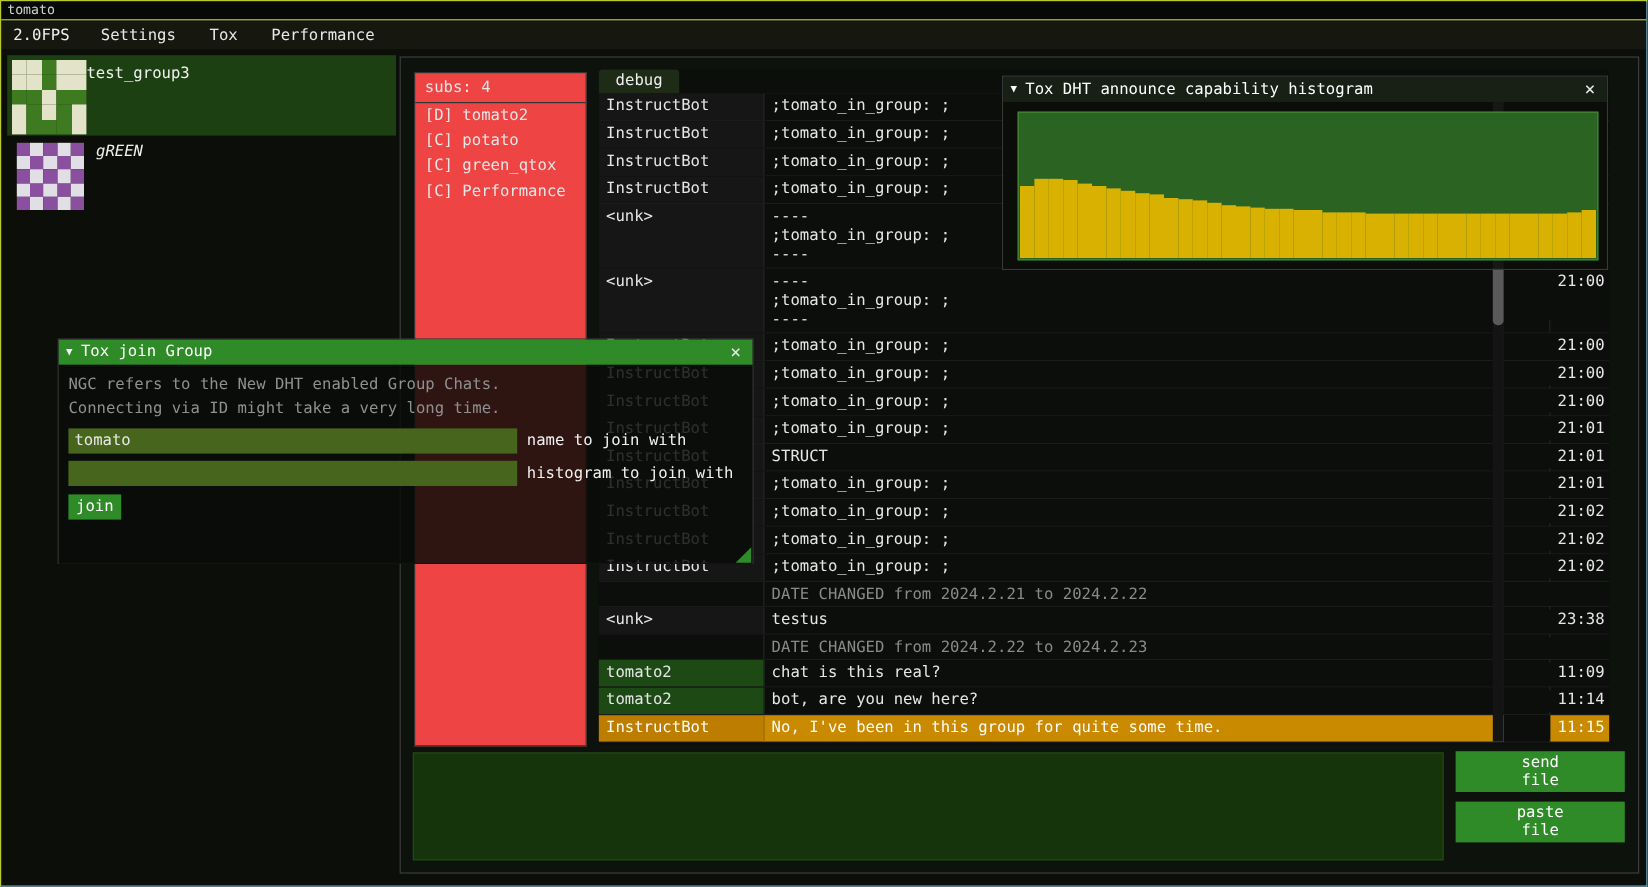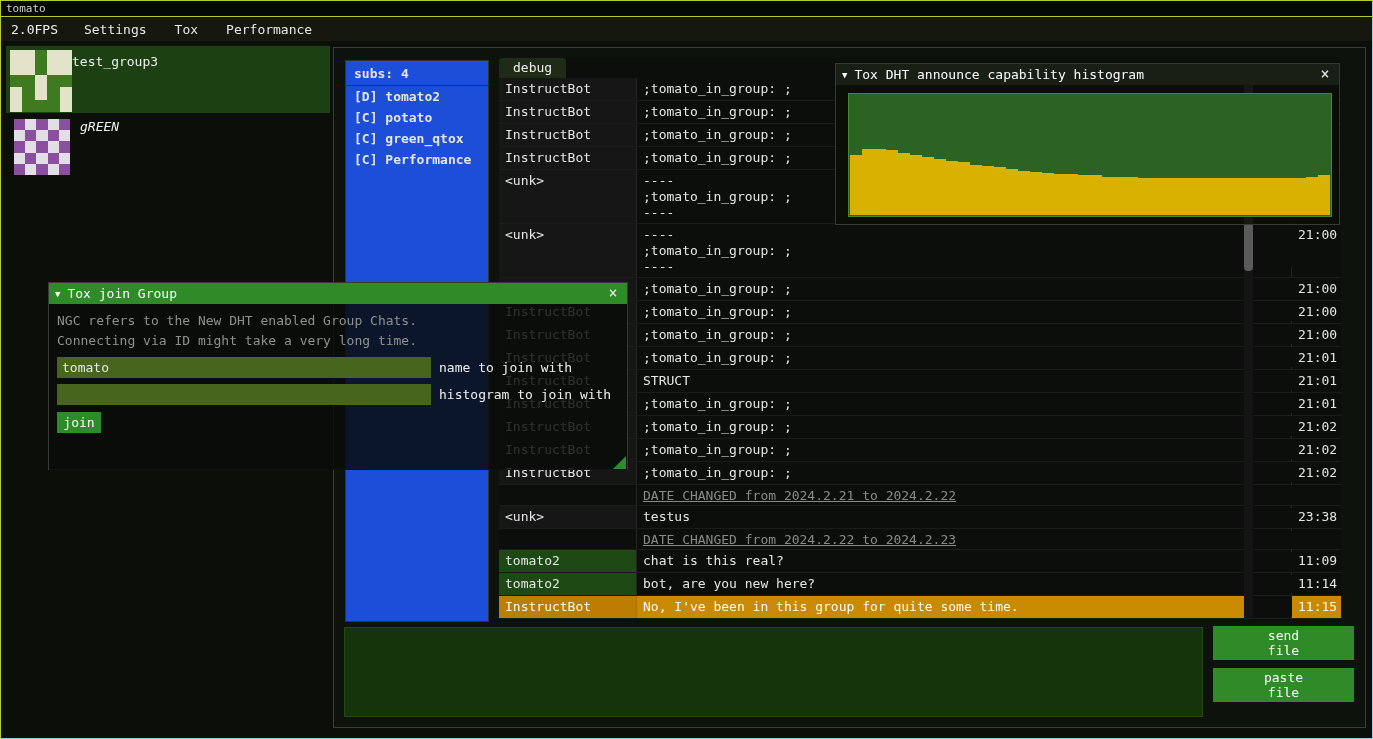--- a/index.html
+++ b/index.html
@@ -31,39 +31,39 @@
   .contact.plain{margin-top:6px;padding-left:8px;}
   .contact.plain .avatar{width:56px;height:56px;}
   .contact.plain .cname{margin-left:10px;margin-top:0;font-style:italic;}
   .avatar{display:grid;grid-template-columns:repeat(5,1fr);grid-template-rows:repeat(5,1fr);}
   .cname{color:#f0f0f0;}
   
   .main-window{position:absolute;left:333px;top:47px;width:1033px;height:681px;
     border:1px solid #3c3c3c;background:#0e120d;box-sizing:border-box;}
   
   .subs-panel{position:absolute;left:11px;top:12px;width:144px;height:562px;
-    border:1px solid #333;background:#1d4ed8;box-sizing:border-box;font-weight:bold;}
+    border:1px solid #333;background:#ef4444;box-sizing:border-box;}
   .subs-header{padding:5px 8px 4px;border-bottom:1px solid #333;}
   .sub-item{padding:2px 8px;line-height:17px;white-space:pre;}
   
   .chat-area{position:absolute;left:165px;top:10px;width:842px;height:563px;background:#0c0e0c;}
   .tabbar{height:20px;border-bottom:1px solid #26321f;display:flex;align-items:flex-end;}
   .tab{padding:2px 14px 3px;background:#1d2b17;border-radius:3px 3px 0 0;color:#eee;}
   #chat-rows{position:absolute;left:0;top:20px;width:842px;}
   .crow{display:flex;border-bottom:1px solid #1b1b1b;box-sizing:border-box;background:#0c0e0c;}
   .crow.single{height:23px;}
   .crow.multi{height:54px;}
   .crow.system{height:21px;}
   .c{padding:3px 6px 0;box-sizing:border-box;line-height:16px;overflow:hidden;white-space:pre-line;}
   .c.name{width:138px;background:#161616;border-right:1px solid #242424;}
   .c.name.empty{background:transparent;}
   .c.msg{width:616px;border-right:1px solid #242424;}
   .c.marks{width:39px;border-right:1px solid #242424;margin-top:43px;}
   .c.time{width:49px;}
-  .crow.system .c.msg{color:#8a8a8a;text-decoration:underline;}
+  .crow.system .c.msg{color:#8a8a8a;}
   .crow.green-name .c.name{background:var(--name-green,#1d4a14);}
   .crow.hl .c{background:var(--orange,#c98a00);color:#fbfbfb;border-right-color:#a87300;}
   .crow.hl .c.name{background:#bd7e00;}
   .scrollbar{position:absolute;left:910px;top:33px;width:9px;height:537px;background:#141414;}
   .scroll-handle{position:absolute;left:0;top:0;width:9px;height:190px;background:#5a5a5a;border-radius:4px;}
   
   .composer{position:absolute;left:10px;top:579px;width:859px;height:90px;
     background:#16340c;border:1px solid #234a12;box-sizing:border-box;resize:none;outline:none;
     color:#e6e6e6;font-family:"DejaVu Sans Mono",monospace;font-size:13px;}
   .file-btn{position:absolute;left:879px;width:141px;background:var(--accent,#2e8b27);

